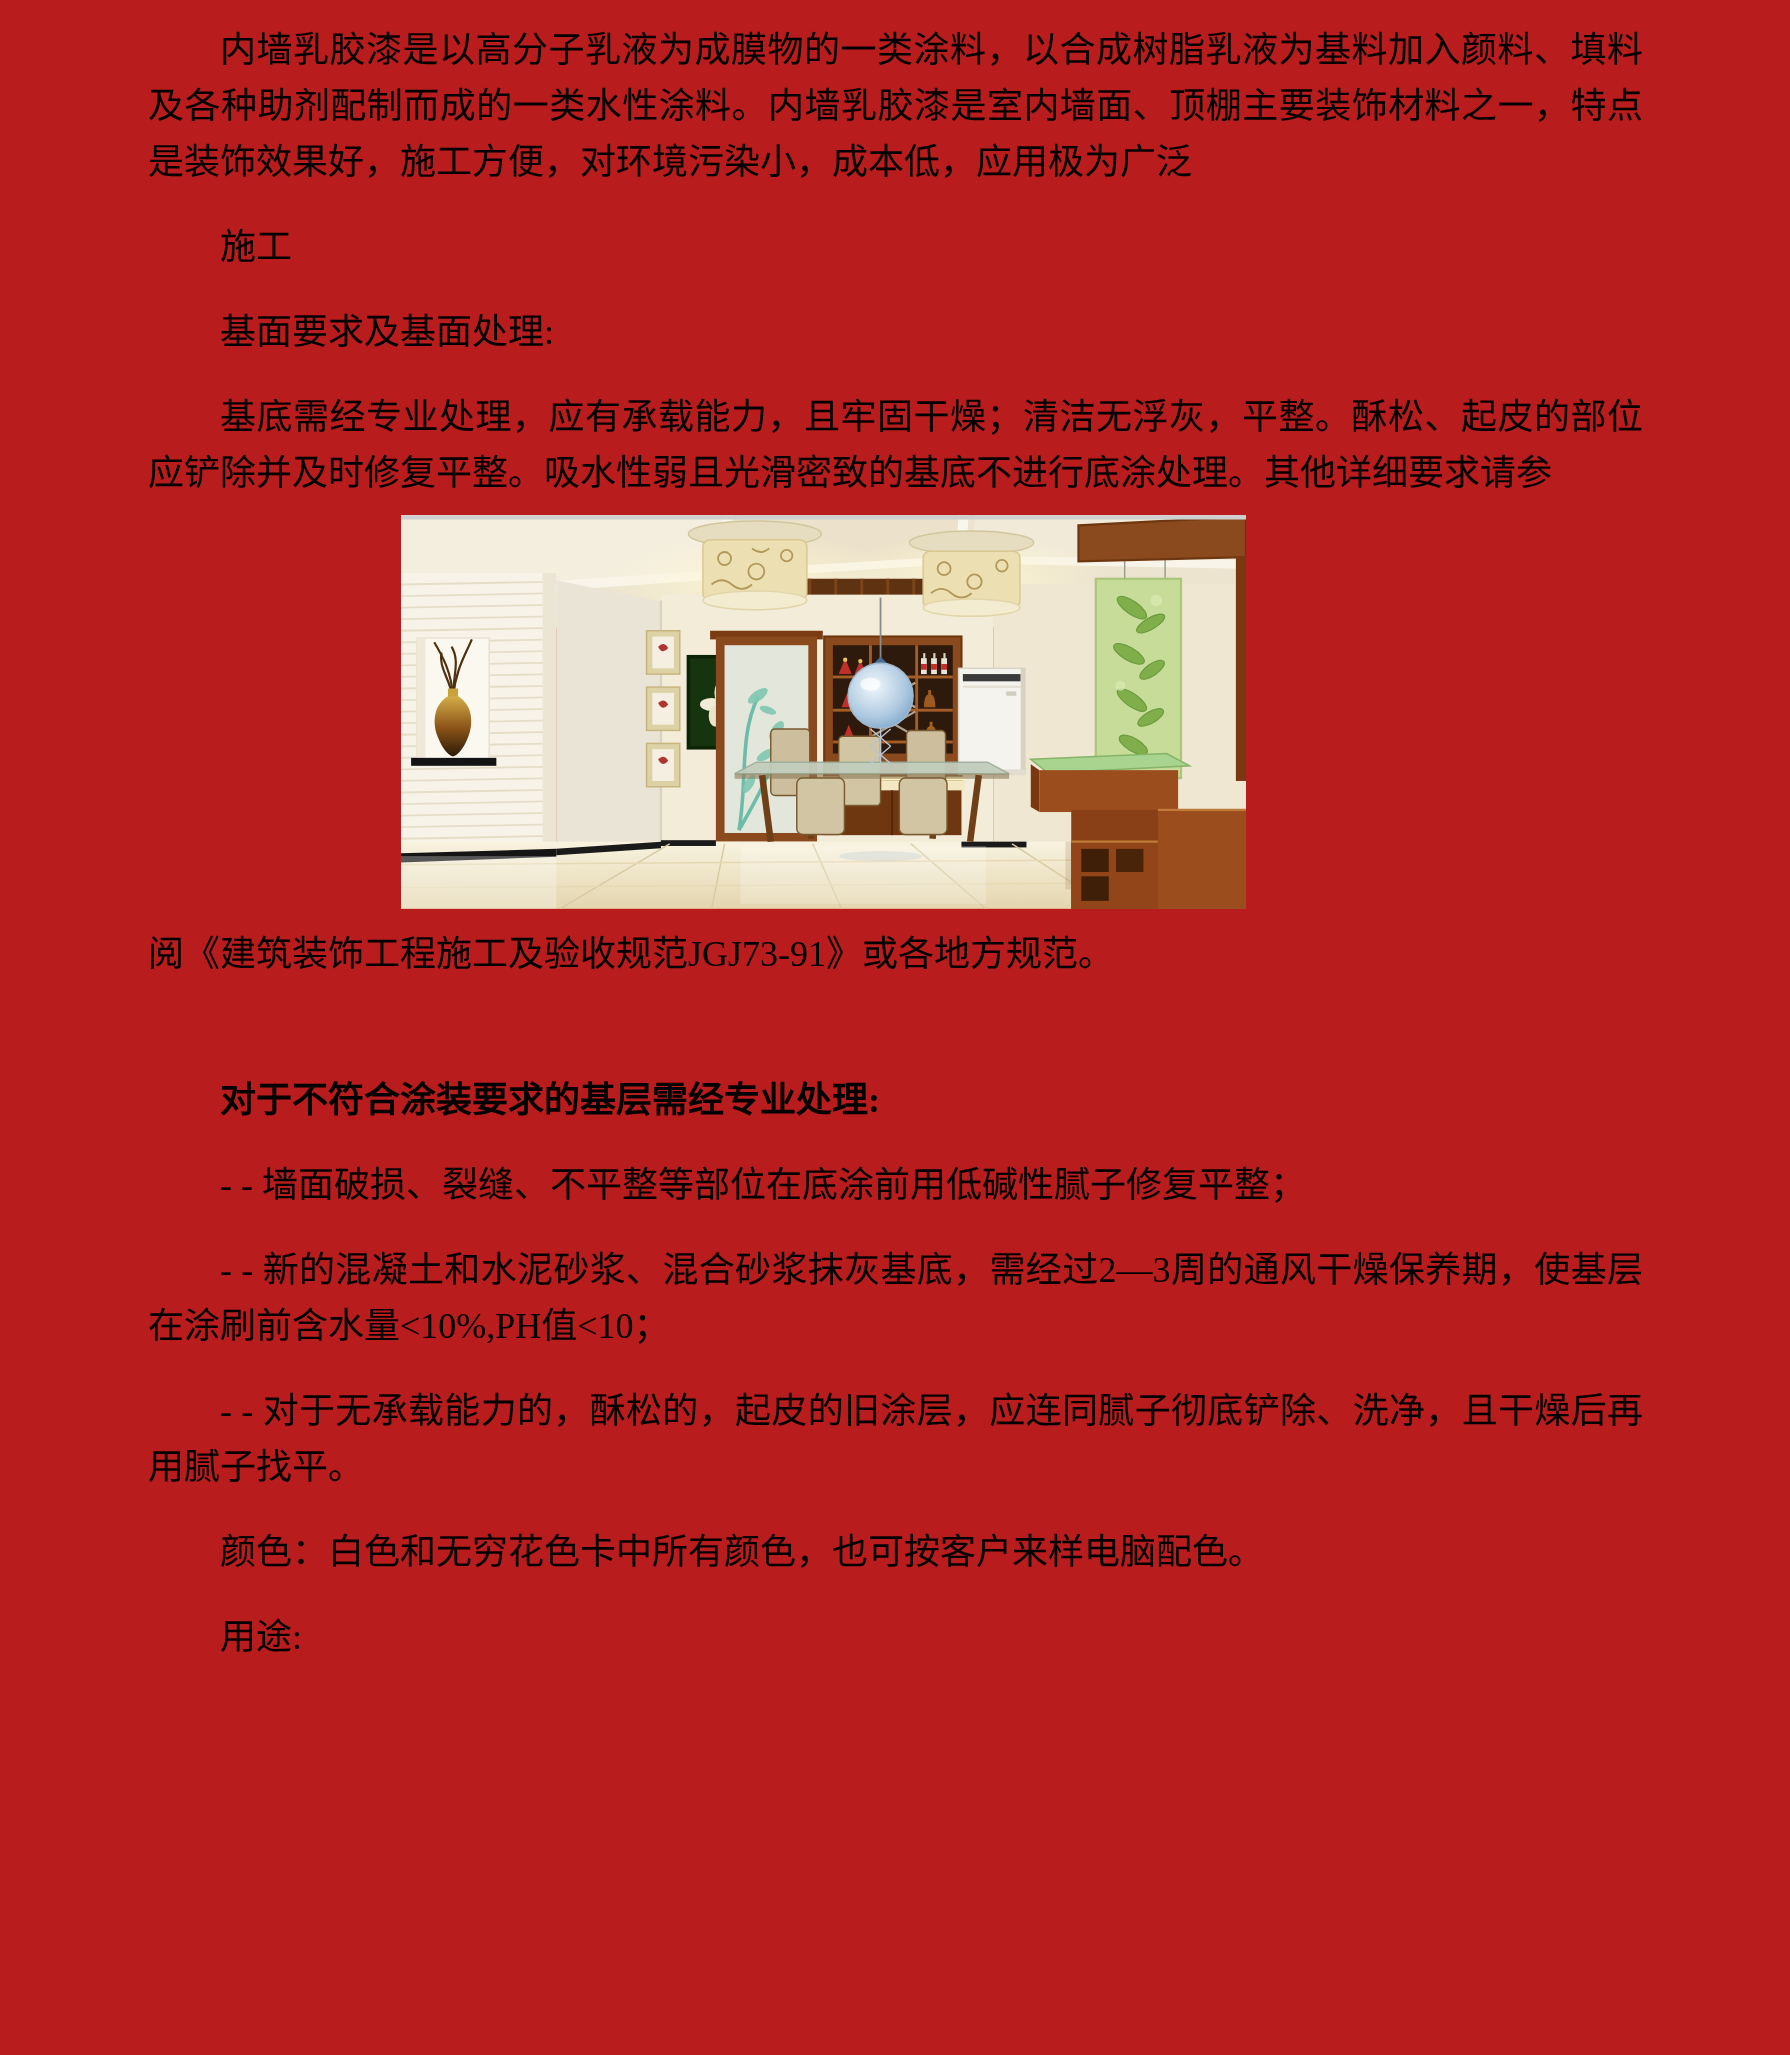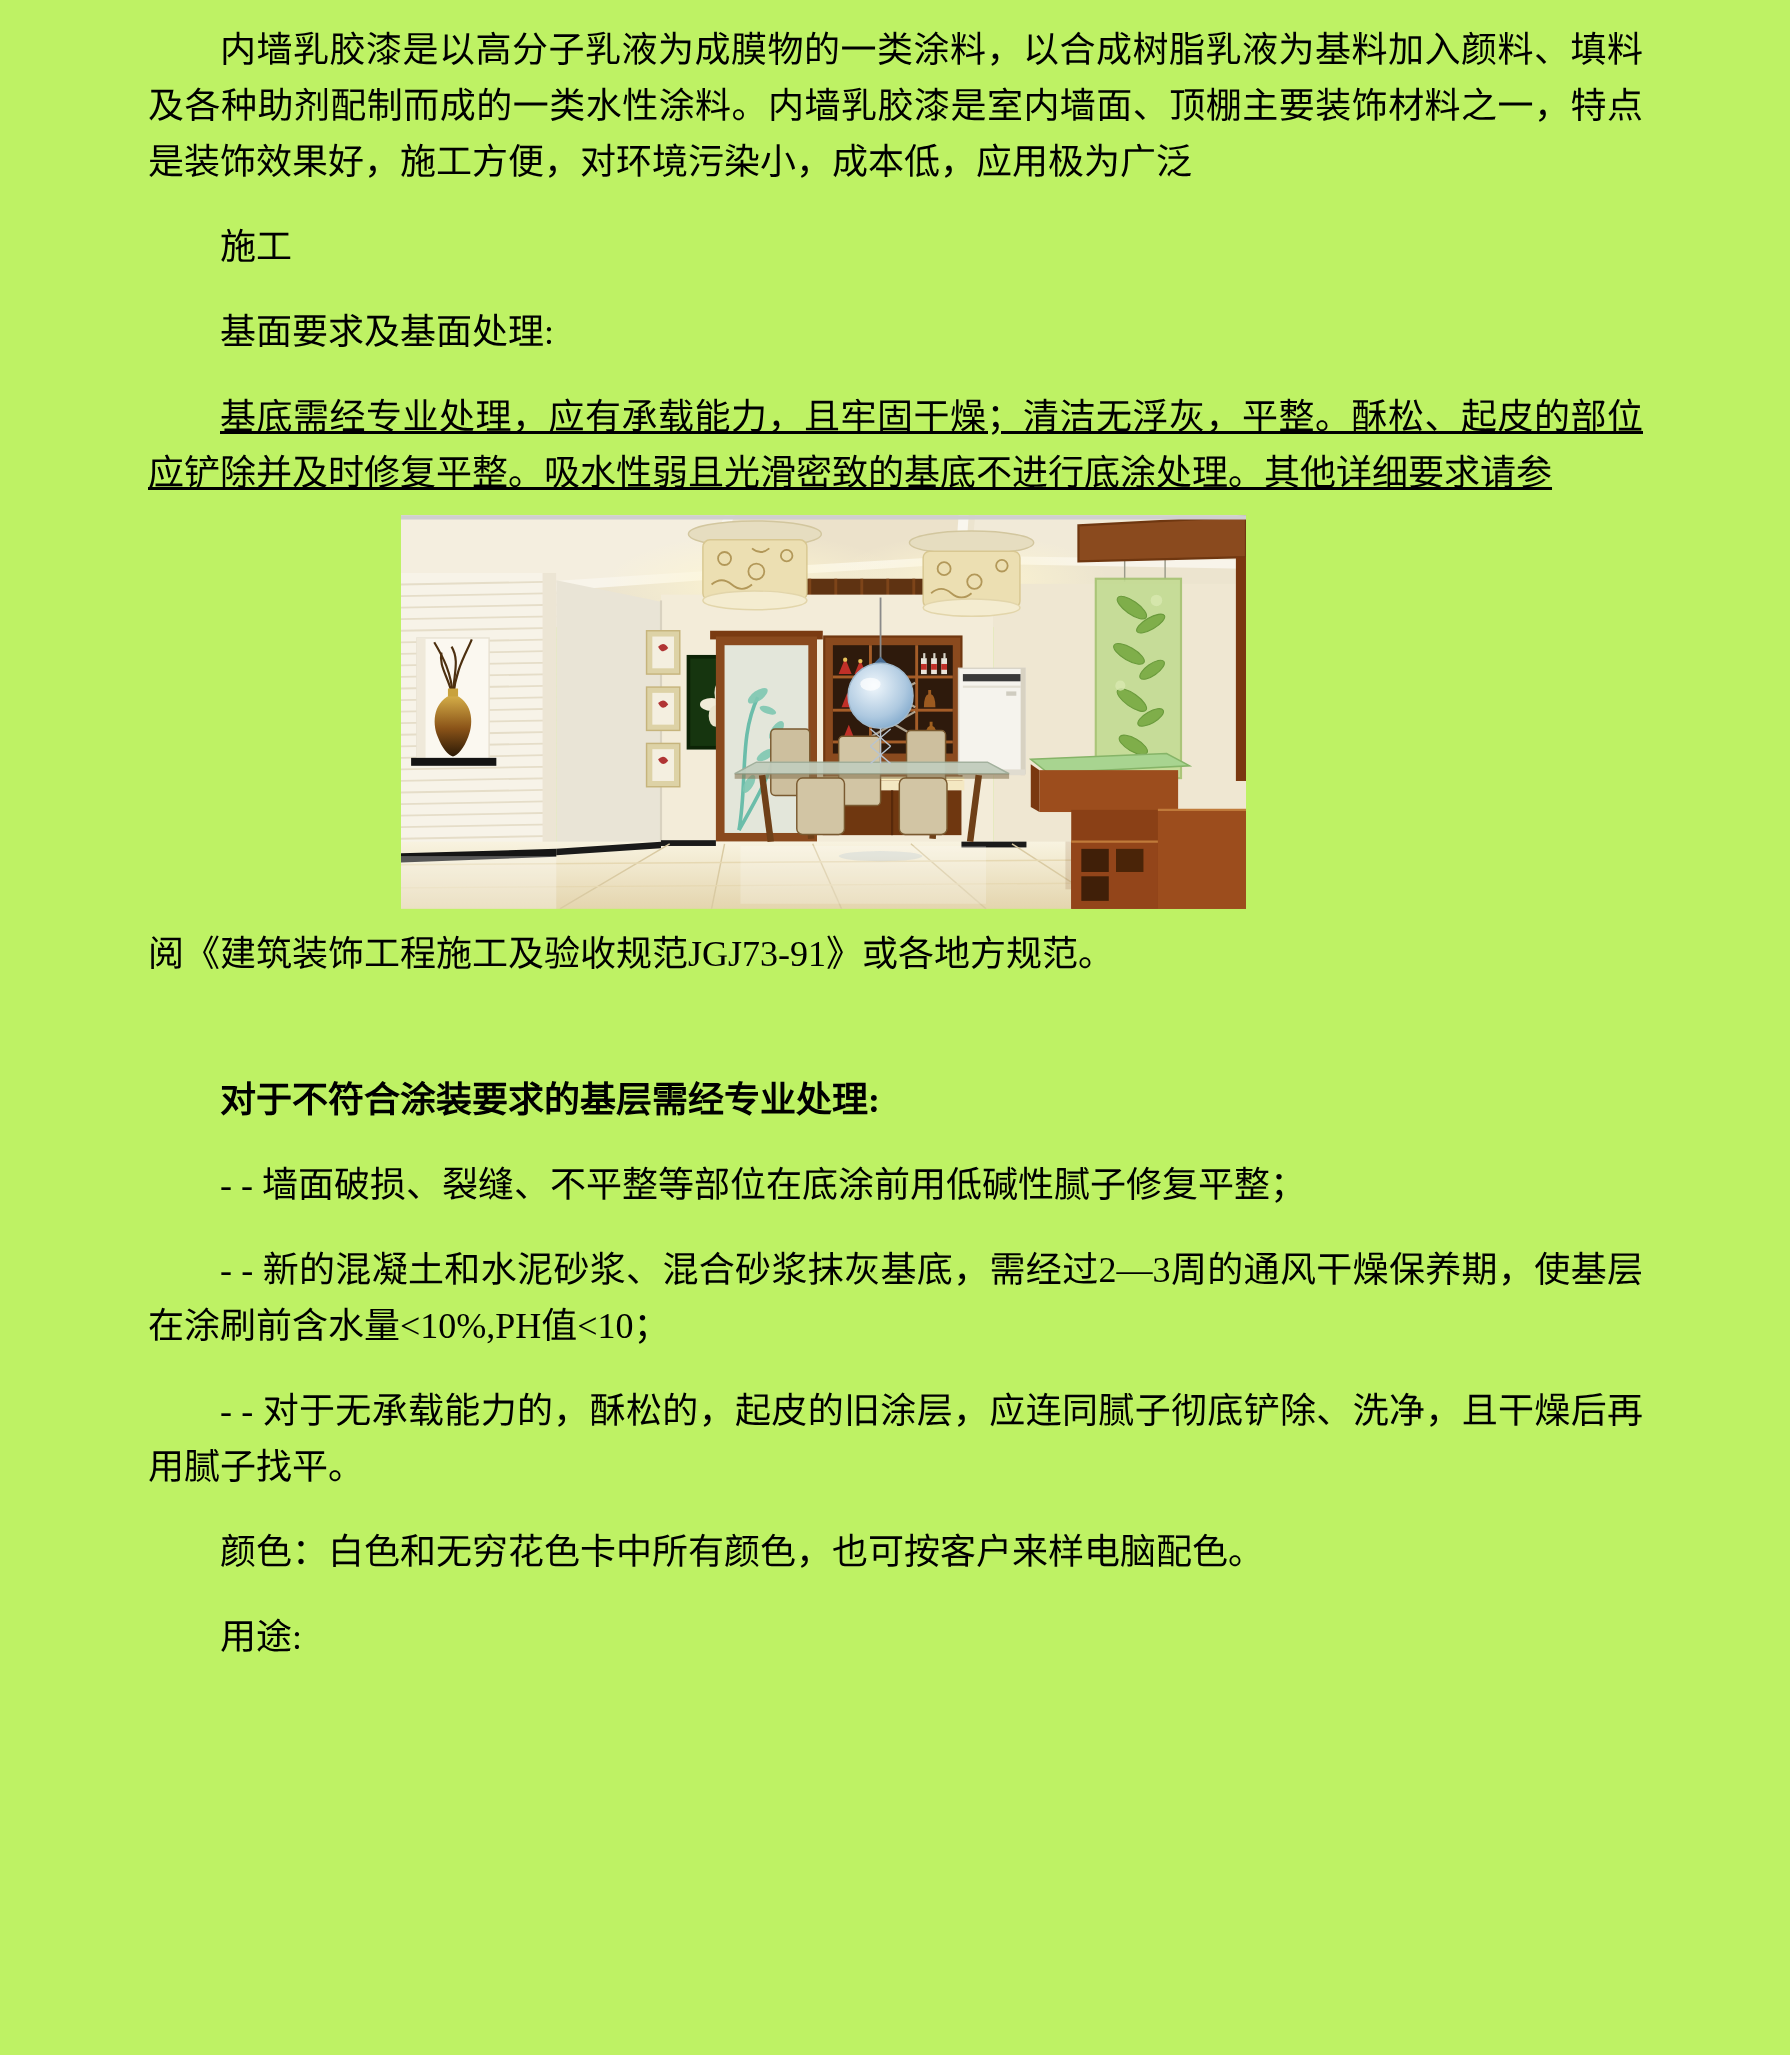--- a/index.html
+++ b/index.html
@@ -12,32 +12,32 @@
     height: 2056px;
     overflow: hidden;
     font-family: "Liberation Serif", "DejaVu Serif", serif;
     color: #000000;
   }
   .page {
     box-sizing: border-box;
     width: 1791px;
     height: 2056px;
     padding: 21.7px 148px 0 148px;
-    background: #bef264;
+    background: #b91c1c;
   }
   .para {
     margin: 0 0 29px 0;
     font-size: 36px;
     line-height: 56px;
     text-align: justify;
     letter-spacing: 0;
     word-break: break-all;
   }
   .para.indent { text-indent: 2em; }
-  .para.tight  { margin-bottom: 0; text-decoration: underline; }
+  .para.tight  { margin-bottom: 0; }
   .gap-before  { margin-top: 90px; font-weight: bold; }
   figure.room-figure {
     margin: 14.4px 0 17.3px 253px;
     padding: 0;
     width: 845px;
     height: 394px;
     line-height: 0;
   }
   figure.room-figure svg { display: block; }
 </style>

